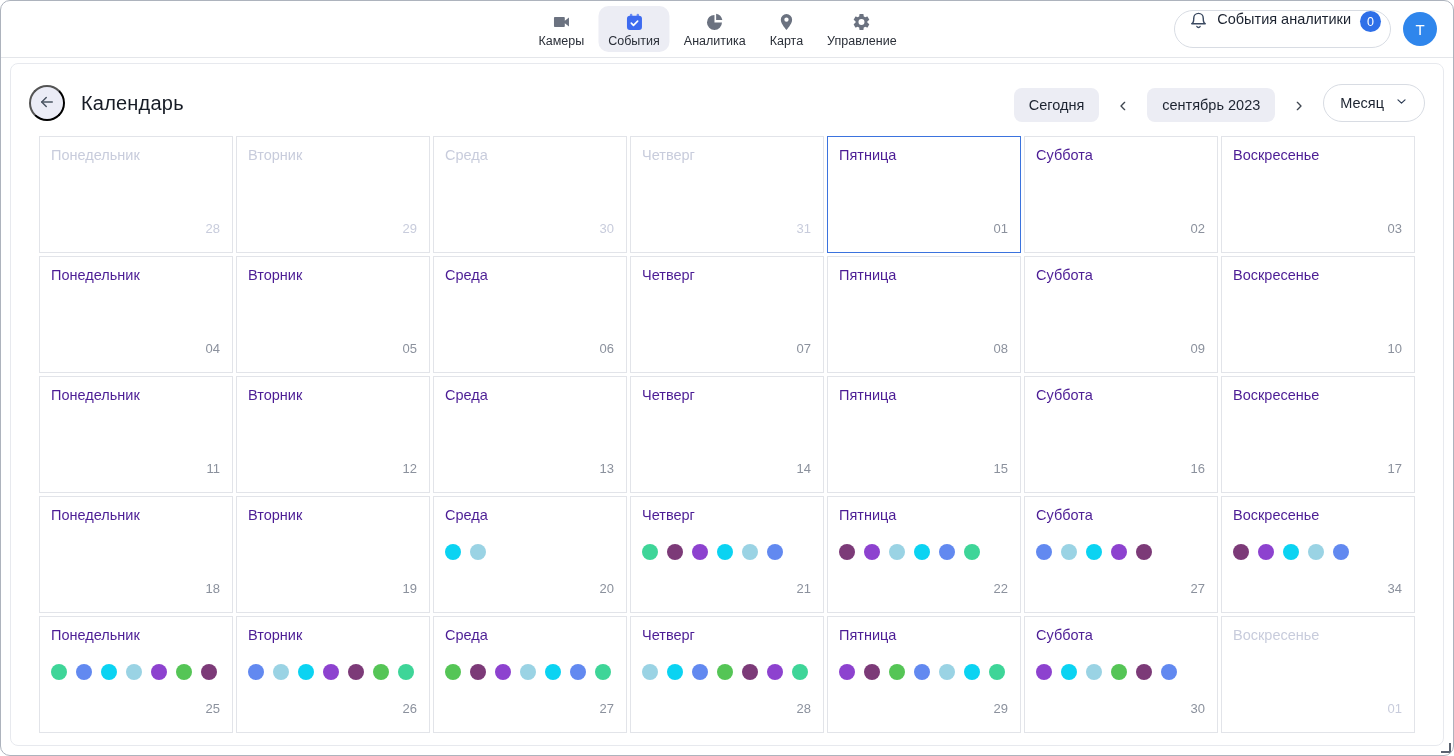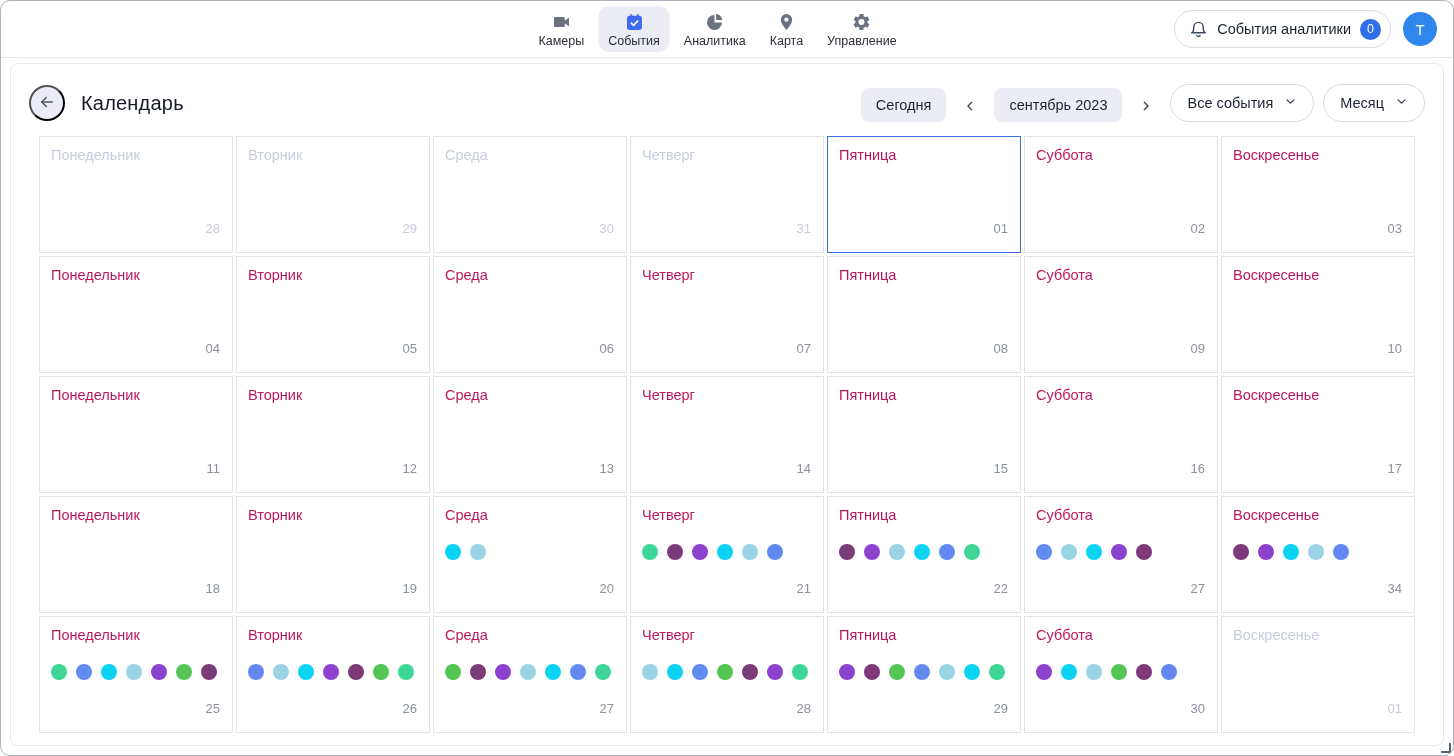--- a/index.html
+++ b/index.html
@@ -28,21 +28,21 @@
     display:flex; flex-direction:column; align-items:center; gap:3px;
     padding:6px 10px 5px; border-radius:10px; cursor:pointer;
     font-size:12.5px; color:#2a2f38; line-height:1;
   }
   .nav-item.active { background:#ecedf4; }
   .nav-item .nicon { width:20px; height:20px; display:block; }
   .nav-item .nicon svg { width:20px; height:20px; display:block; }
 
   .top-right { margin-left:auto; display:flex; align-items:center; }
   .notif-btn {
-    display:flex; align-items:center; gap:9px;
+    display:flex; align-items:flex-start; gap:9px;
     border:1px solid #d8dce3; border-radius:19px; background:#fff;
     height:38px; padding:0 9px 0 14px; cursor:pointer;
     font-size:14.5px; color:#1c2330;
   }
   .notif-btn .bicon svg { width:19px; height:19px; display:block; }
   .badge {
     background:#2e6fe8; color:#fff; min-width:21px; height:21px;
     border-radius:11px; display:flex; align-items:center; justify-content:center;
     font-size:12.5px; padding:0 5px;
   }
@@ -91,21 +91,21 @@
     gap:3px;
     text-decoration:underline;
   }
   .cell {
     height:117px; border:1px solid #e2e4e9; position:relative;
     background:#fff; cursor:pointer;
   }
   .cell.selected { border:1.5px solid #3b73de; }
   .cell .dlabel {
     position:absolute; top:10px; left:11px;
-    font-size:14.5px; color:#be185d;
+    font-size:14.5px; color:#4c1d95;
   }
   .cell .dnum {
     position:absolute; bottom:16px; right:12px;
     font-size:13px; color:#8b919d;
   }
   .cell.muted .dlabel, .cell.muted .dnum { color:#c8ccdc; }
   .dots { position:absolute; top:47px; left:11px; display:flex; gap:9px; }
   .dot { width:16px; height:16px; border-radius:50%; }
 
   .resize-grip {
@@ -197,26 +197,20 @@
                 <path d="M14.5 6.5L9 12l5.5 5.5"></path>
               </svg></span>
         </button>
         <button class="pill-gray">сентябрь 2023</button>
         <button class="chev-btn">
           <span><svg viewBox="0 0 24 24" fill="none" stroke="#3f4650" stroke-width="2" stroke-linecap="round" stroke-linejoin="round">
                 <path d="M9.5 6.5L15 12l-5.5 5.5"></path>
               </svg></span>
         </button>
         <button class="pill-outline">
-          <span>Все события</span>
-          <span><svg viewBox="0 0 24 24" fill="none" stroke="#2b3a52" stroke-width="2.2" stroke-linecap="round" stroke-linejoin="round">
-                <path d="M5.5 9l6.5 6 6.5-6"></path>
-              </svg></span>
-        </button>
-        <button class="pill-outline">
           <span>Месяц</span>
           <span><svg viewBox="0 0 24 24" fill="none" stroke="#2b3a52" stroke-width="2.2" stroke-linecap="round" stroke-linejoin="round">
                 <path d="M5.5 9l6.5 6 6.5-6"></path>
               </svg></span>
         </button>
       </div>
     </div>
 
     <div class="grid" id="calendar-grid">
         <div class="cell muted">

